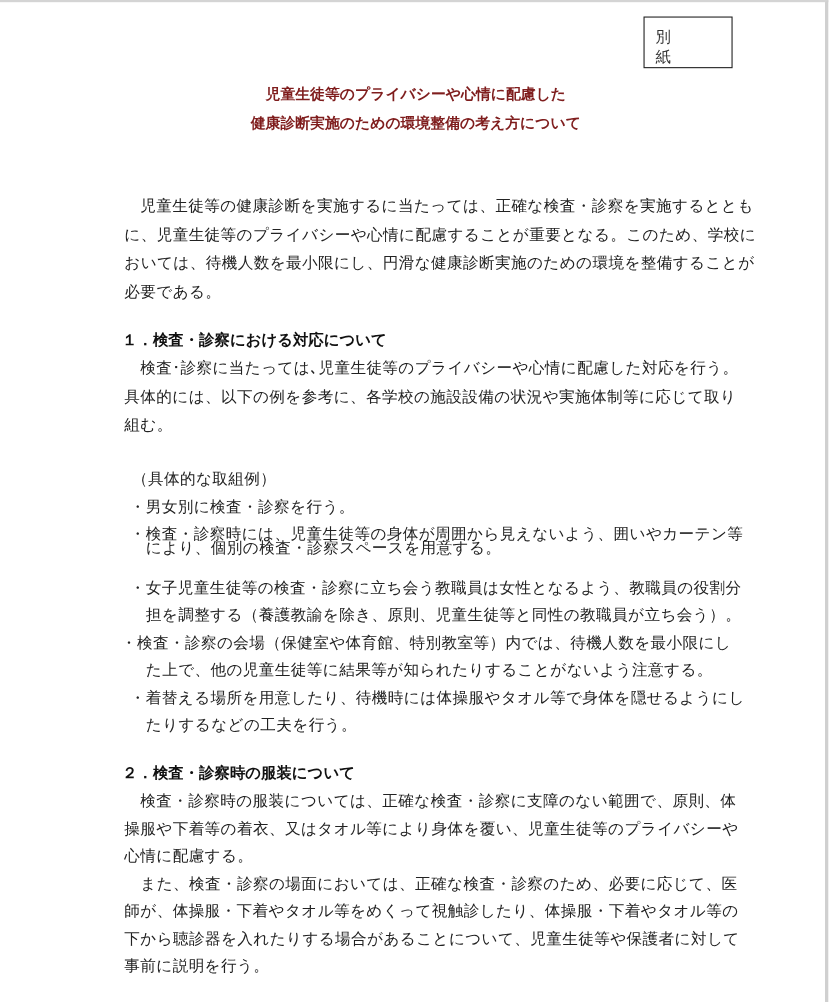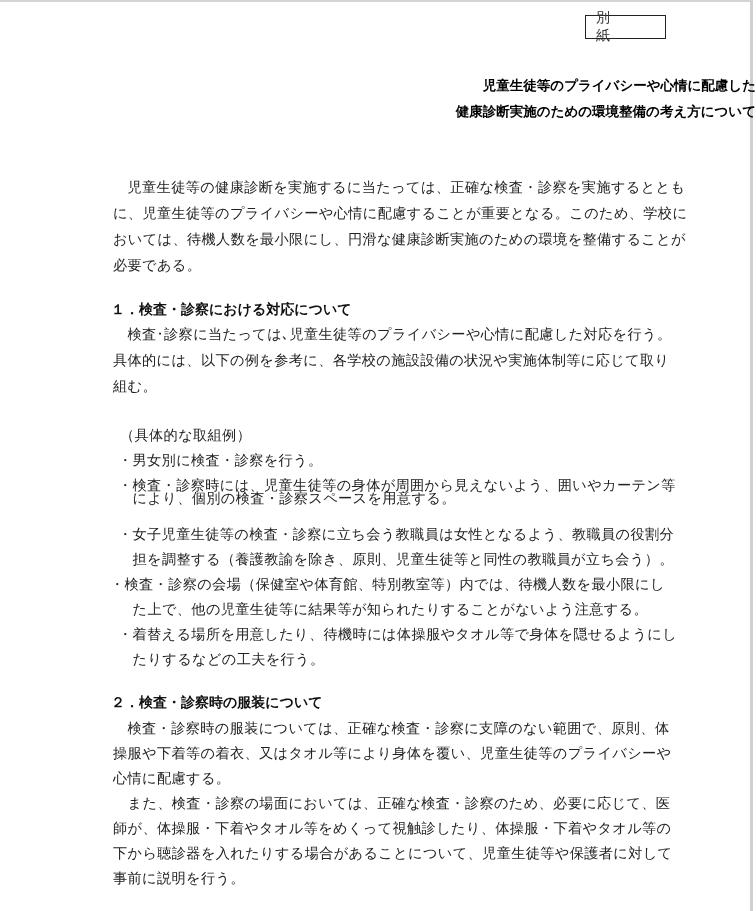--- a/index.html
+++ b/index.html
@@ -5,29 +5,29 @@
   html, body { margin: 0; padding: 0; }
   body {
     width: 756px; height: 911px; background: #ffffff; position: relative; overflow: hidden;
     font-family: "DejaVu Serif", "Liberation Serif", serif; color: #1a1a1a;
   }
   .page-frame {
     position: absolute; left: 0; top: 0; width: 753px; height: 911px;
     border-top: 2px solid #d4d4d4; border-right: 3px solid #d0d0d0; box-sizing: border-box;
   }
   .attach-box {
-    position: absolute; left: 585px; top: 15px; width: 81px; height: 24px;
+    position: absolute; left: 585px; top: 15px; width: 81px; height: 47px;
     border: 1px solid #222; box-sizing: border-box;
-    display: flex; align-items: center; justify-content: center;
+    display: flex; align-items: flex-end; justify-content: center;
     font-size: 14px; letter-spacing: 10px; padding-left: 10px; color: #333;
   }
   .title {
-    position: absolute; left: 0; width: 756px; text-align: right;
+    position: absolute; left: 0; width: 756px; text-align: center;
     font-family: "DejaVu Sans", "Liberation Sans", sans-serif; font-weight: bold;
-    font-size: 13.5px; color: #000000;
+    font-size: 13.5px; color: #7f1d1d;
   }
   .title.t1 { top: 77px; }
   .title.t2 { top: 103px; }
   .line {
     position: absolute; left: 113px; font-size: 14.2px; white-space: nowrap; color: #222;
     letter-spacing: 0.35px;
   }
   .heading {
     position: absolute; left: 111px; font-family: Liberation Serif, serif;
     font-weight: bold; font-size: 14px; white-space: nowrap; color: #111;

